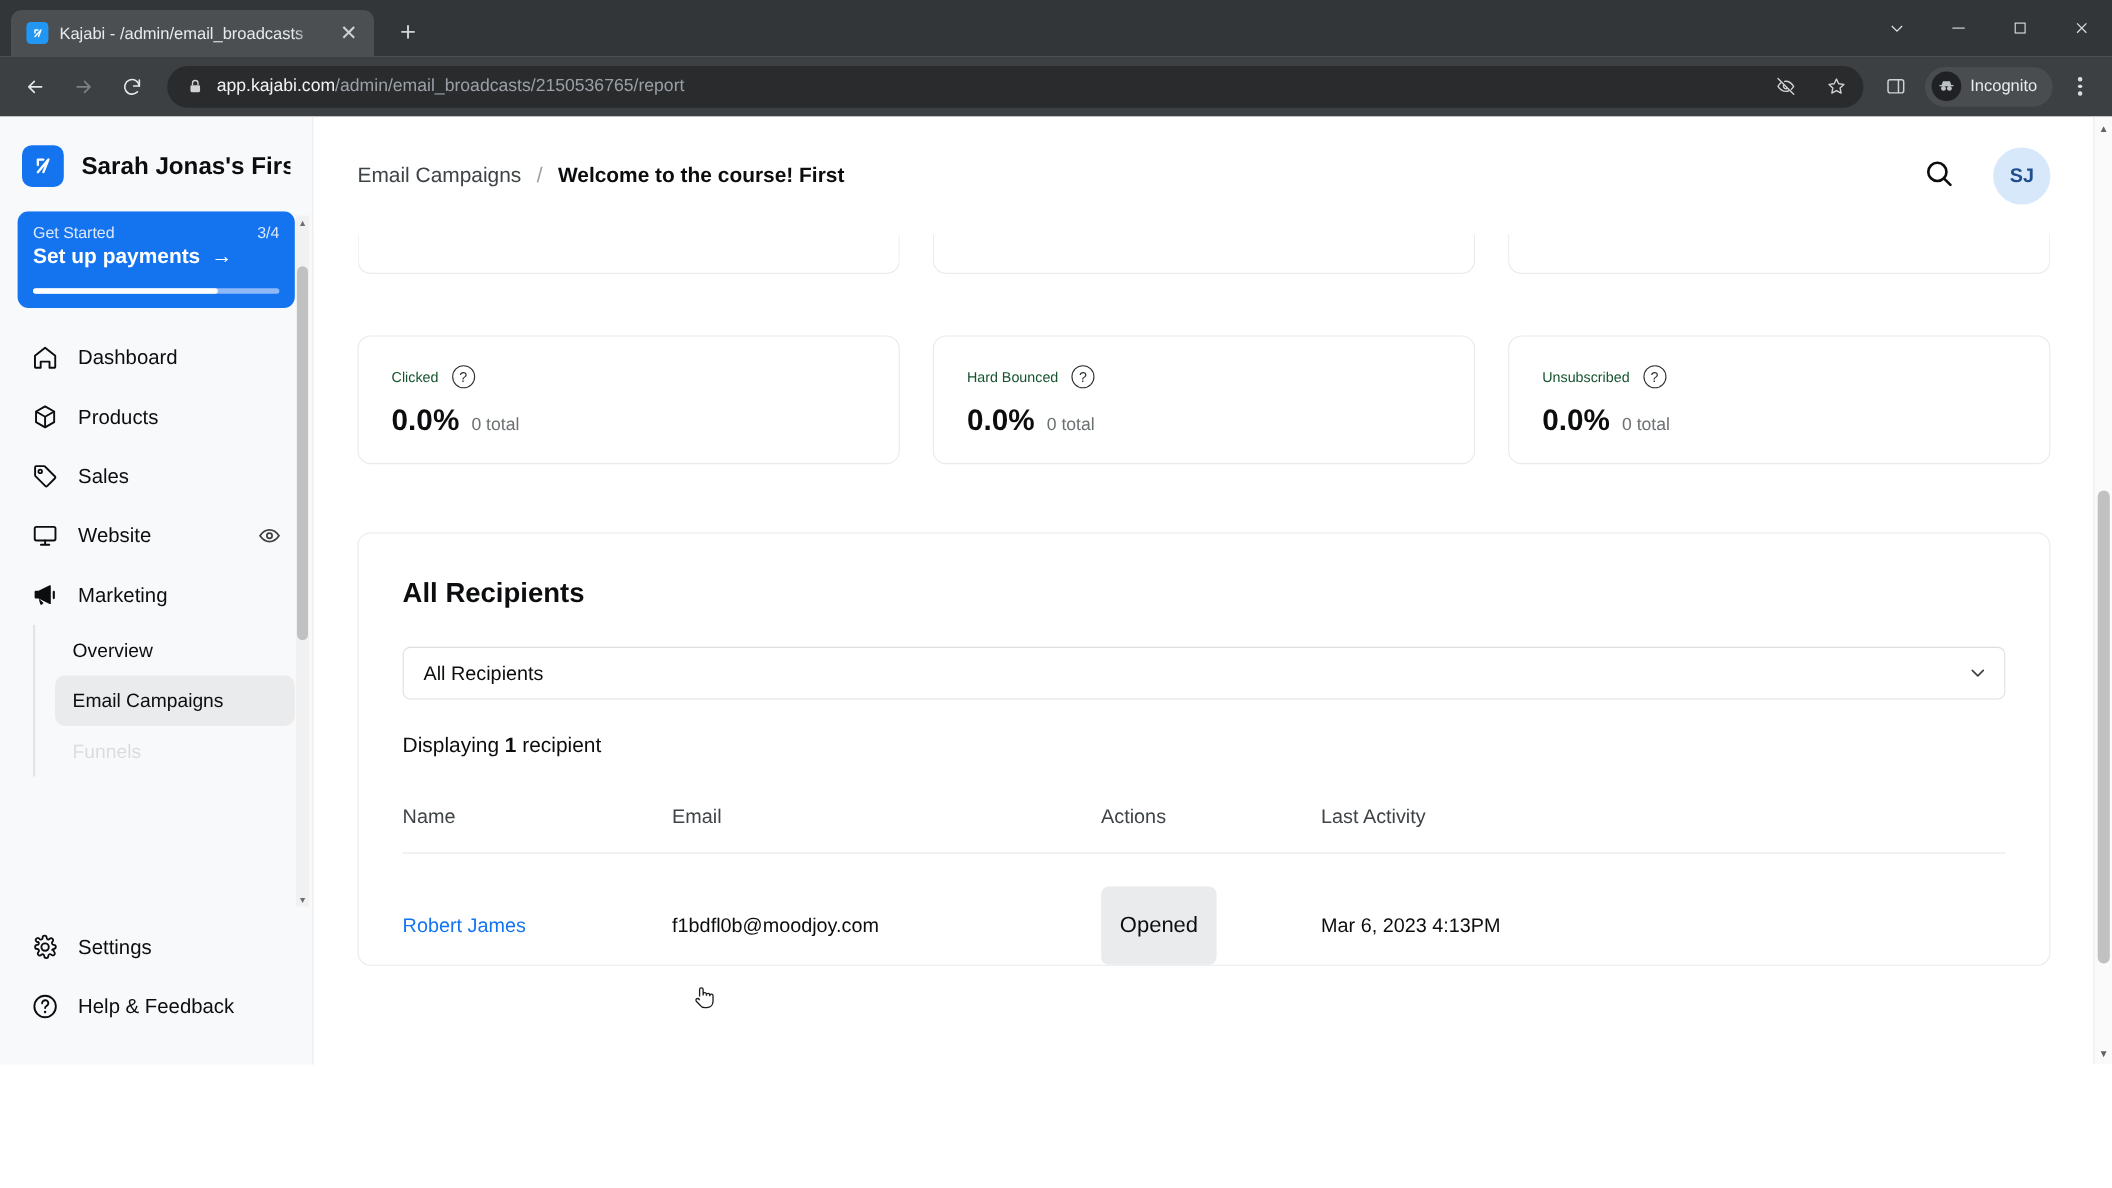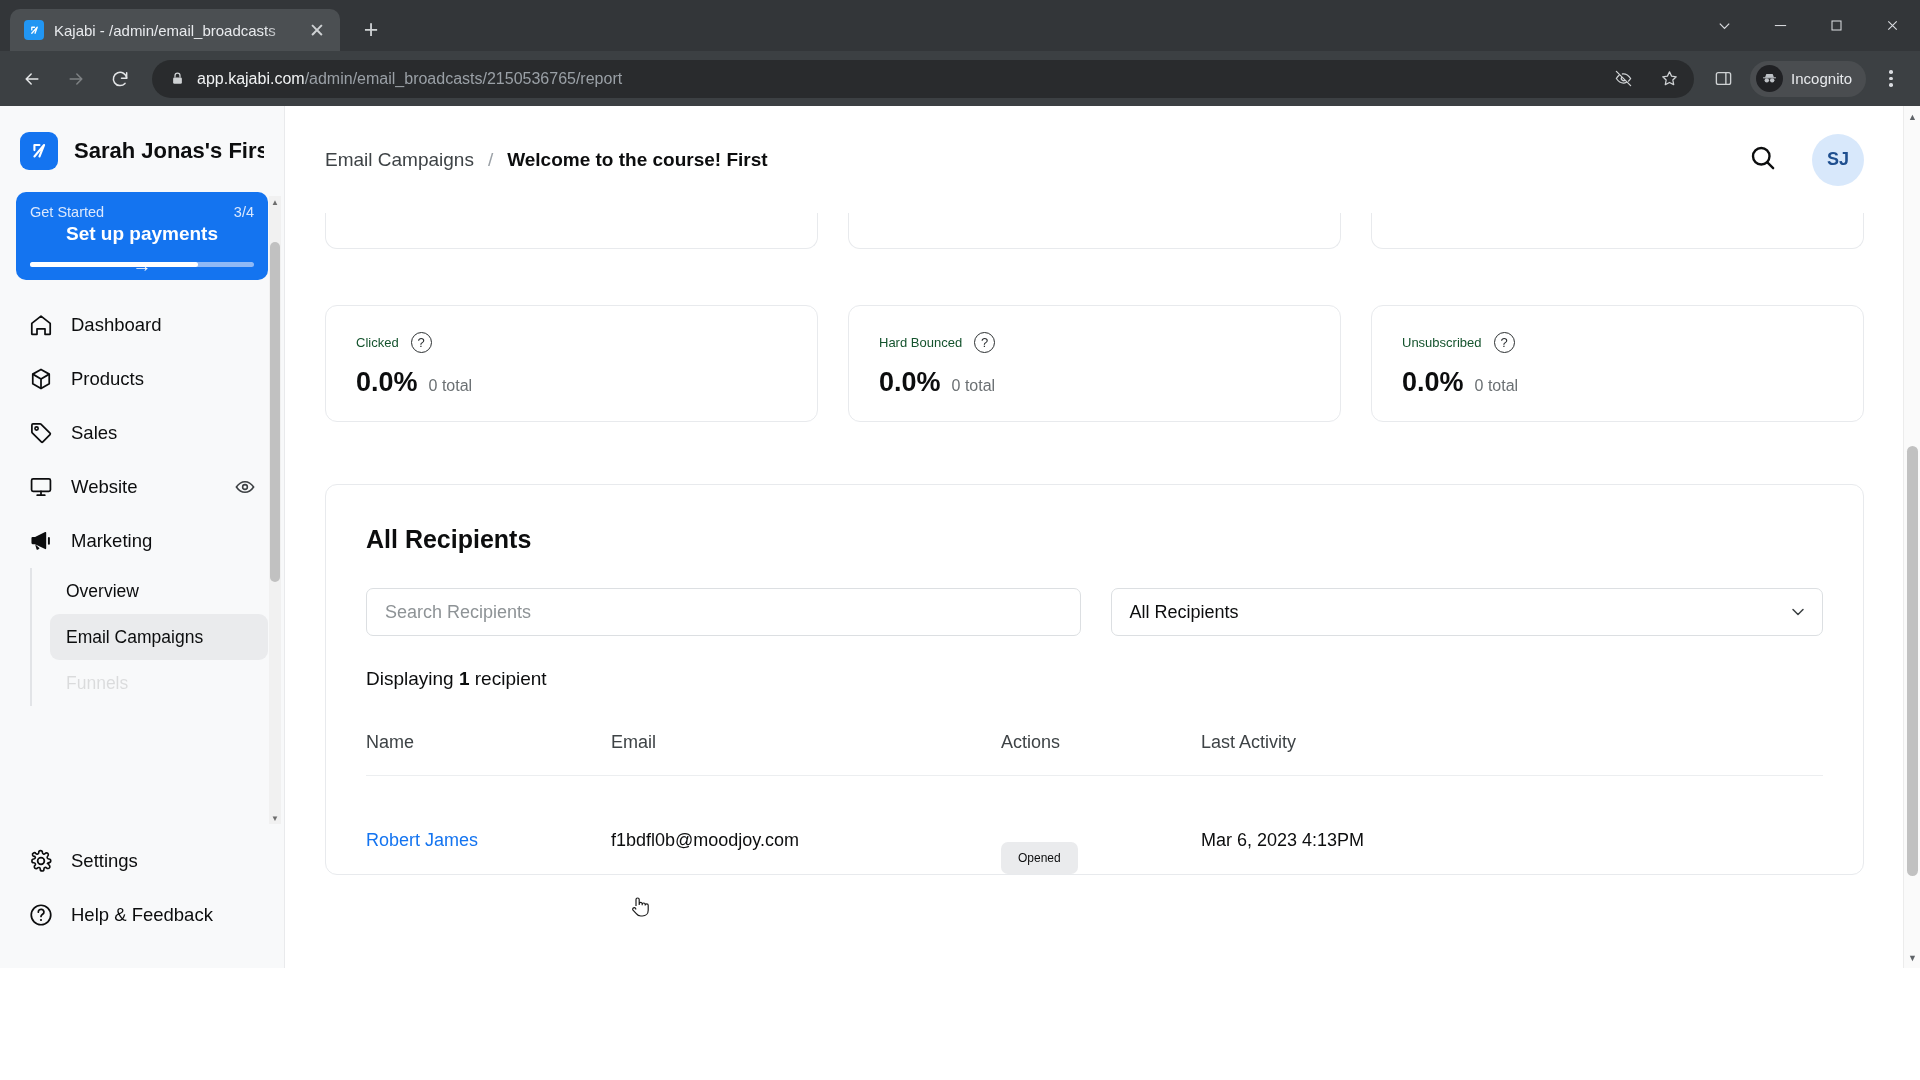--- a/index.html
+++ b/index.html
@@ -117,21 +117,21 @@
 
   .getstarted {
     background: #1474f0; border-radius: 10px; padding: 12px 14px 0 14px;
     margin-bottom: 18px; position: relative; overflow: hidden; height: 88px;
   }
   .gs-row1 { display: flex; justify-content: space-between; align-items: baseline; }
   .gs-label { color: #dbe8fd; font-size: 14.5px; }
   .gs-count { color: #dbe8fd; font-size: 14.5px; }
   .gs-title {
     color: #fff; font-size: 19px; font-weight: 700; margin-top: 3px;
-    display: flex; align-items: center; gap: 10px; flex-direction: column;
+    display: flex; align-items: center; gap: 10px;
   }
   .gs-arrow { font-size: 19px; }
   .gs-bar {
     position: absolute; left: 14px; right: 14px; bottom: 13px;
     height: 5px; border-radius: 3px; background: #8fb9f6;
   }
   .gs-bar > span { display: block; height: 100%; border-radius: 3px; background: #fff; }
 
   .navitem {
     display: flex; align-items: center; gap: 17px; height: 54px; padding: 0 12px;
@@ -245,21 +245,21 @@
     padding-bottom: 22px; border-bottom: 1px solid #eceef0;
   }
   .rec-table td { padding: 30px 0 0 0; font-size: 18px; vertical-align: middle; }
   .col-name { width: 245px; }
   .col-email { width: 390px; }
   .col-actions { width: 200px; }
   .cell-name a { color: #1474f0; text-decoration: none; }
   .cell-email { color: #0c0d0e; position: relative; }
   .badge {
     display: inline-block; background: #eaebed; color: #0c0d0e;
-    border-radius: 7px; padding: 9px 17px; font-size: 12px; margin-top: 36px;
+    border-radius: 7px; padding: 24px 17px; font-size: 20px;
   }
   .cell-date { color: #0c0d0e; }
 
   
   .page-scrollbar {
     position: absolute; right: 0; top: 0; bottom: 0; width: 17px; background: #fafafa;
     border-left: 1px solid #ececec;
   }
   .ps-thumb {
     position: absolute; left: 3px; width: 11px; top: 340px; height: 430px;
@@ -564,23 +564,20 @@
               <span class="stat-pct">0.0%</span>
               <span class="stat-total">0 total</span>
             </div>
           </div>
         </div>
 
         <div class="panel">
           <div class="panel-title">All Recipients</div>
 
           <div class="filters">
-            <div class="search-field">
-              <input type="text" placeholder="Search Recipients" style="">
-            </div>
             <div class="select-field">
               <span>All Recipients</span>
               <span class="chev">
                 <svg viewBox="0 0 16 16" fill="none">
                     <path d="M3 5.5l5 5 5-5" stroke="currentColor" stroke-width="1.5" stroke-linecap="round" stroke-linejoin="round"></path>
                   </svg>
               </span>
             </div>
           </div>
 

